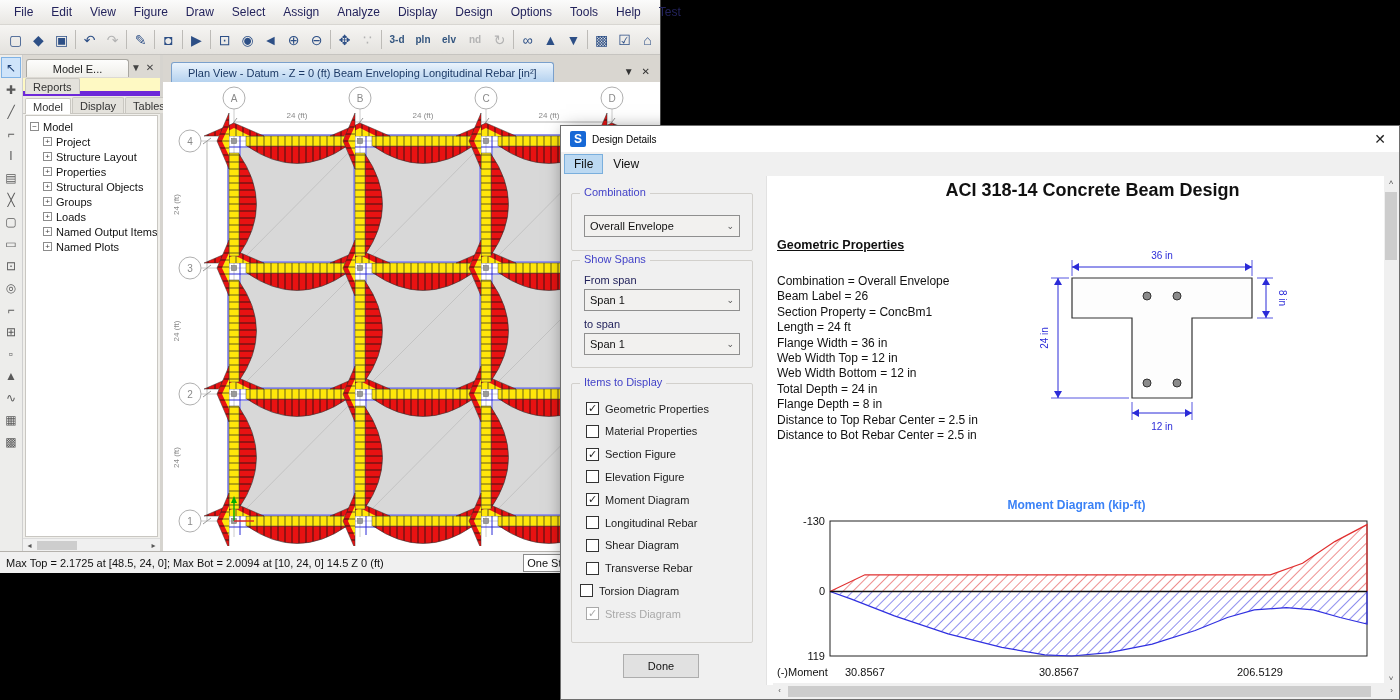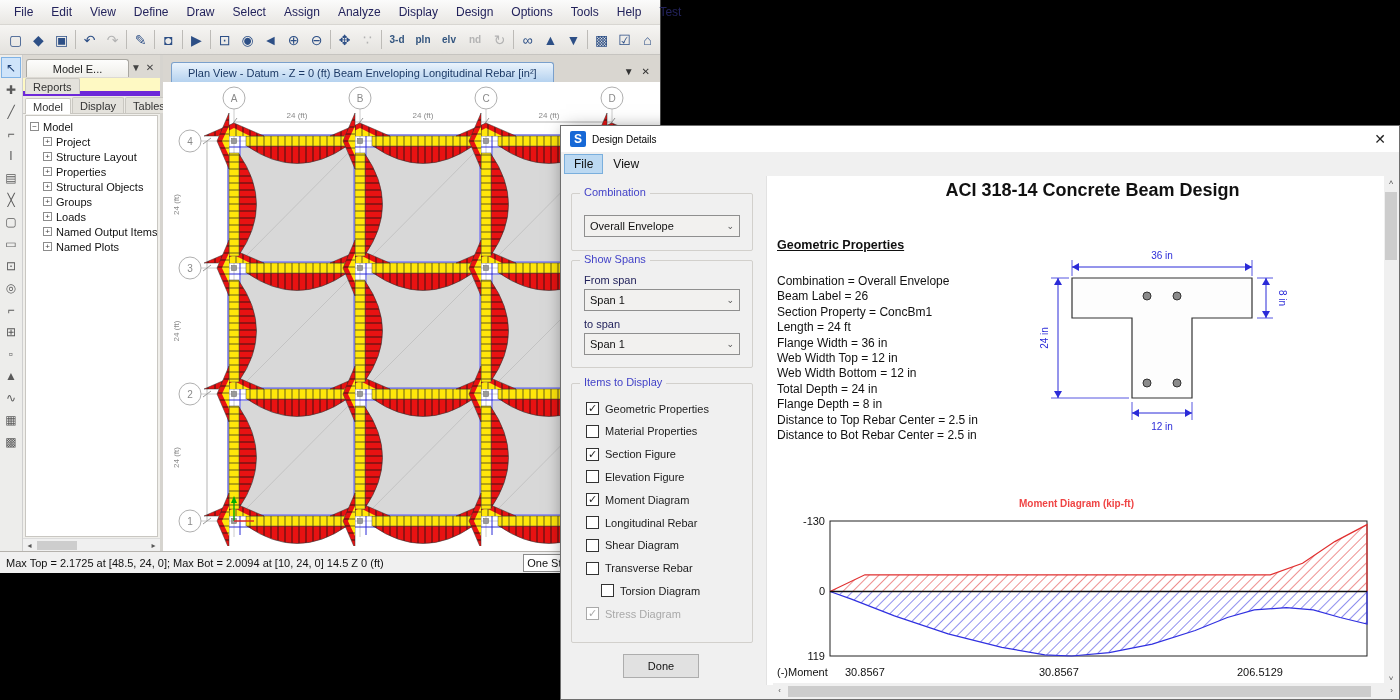--- a/index.html
+++ b/index.html
@@ -70,41 +70,41 @@
   .chk-row.dis .chk-box { border-color:#a9a9a9; color:#a9a9a9; }
   .chk-label { font-size:11px; color:#1c1c1c; white-space:nowrap; }
   .chk-row.dis .chk-label { color:#a9a9a9; }
   #done-btn { position:absolute; width:76px; height:24px; background:#e1e1e1; border:1px solid #adadad; font-size:11px; color:#111; display:flex; align-items:center; justify-content:center; }
 
   #dlg-report { position:absolute; left:205px; top:50px; width:620px; height:509px; background:#fff; overflow:hidden; border-left:1px solid #e2e2e2; }
   #rep-title { position:absolute; top:4px; left:16px; width:100%; text-align:center; font-size:18px; font-weight:bold; color:#111; }
   #rep-heading { position:absolute; top:62px; left:10px; font-size:12.5px; font-weight:bold; text-decoration:underline; color:#111; }
   #rep-props { position:absolute; top:98px; left:10px; font-size:12px; color:#111; line-height:15.4px; white-space:pre; }
   #section-fig { position:absolute; left:250px; top:72px; }
-  #moment-title { position:absolute; top:322px; left:0; width:100%; text-align:center; font-size:10px; font-weight:bold; color:#ef4444; }
+  #moment-title { position:absolute; top:322px; left:0; width:100%; text-align:center; font-size:12px; font-weight:bold; color:#3b82f6; }
   #moment-chart { position:absolute; left:15px; top:337px; }
   #m-footer { position:absolute; top:490px; left:10px; width:600px; height:16px; font-size:11px; color:#111; }
   .mf { position:absolute; white-space:nowrap; }
 
   #dlg-vscroll { position:absolute; right:1px; top:50px; width:14px; height:509px; background:#f0f0f0; }
   #dlg-vscroll .sb-arrow { width:14px; }
   #dlg-hscroll { position:absolute; left:212px; right:1px; bottom:1px; height:15px; background:#f0f0f0; display:flex; align-items:center; }
   svg text { font-family:"Liberation Sans", sans-serif; }
 </style>
 </head>
 <body>
 
 <div id="screen">
 
   <div id="main-window">
     <div id="menubar">
         <div class="menu-item">File</div>
         <div class="menu-item">Edit</div>
         <div class="menu-item">View</div>
-        <div class="menu-item">Define</div>
+        <div class="menu-item">Figure</div>
         <div class="menu-item">Draw</div>
         <div class="menu-item">Select</div>
         <div class="menu-item">Assign</div>
         <div class="menu-item">Analyze</div>
         <div class="menu-item">Display</div>
         <div class="menu-item">Design</div>
         <div class="menu-item">Options</div>
         <div class="menu-item">Tools</div>
         <div class="menu-item">Help</div>
         <div class="menu-item">Test</div>
@@ -536,21 +536,21 @@
           <span class="chk-label">Longitudinal Rebar</span>
         </div>
         <div class="chk-row" style="left: 14px; top: 154.8px;">
           <span class="chk-box"></span>
           <span class="chk-label">Shear Diagram</span>
         </div>
         <div class="chk-row" style="left: 14px; top: 177.6px;">
           <span class="chk-box"></span>
           <span class="chk-label">Transverse Rebar</span>
         </div>
-        <div class="chk-row" style="left: 29px; top: 200.4px;">
+        <div class="chk-row" style="left: 8px; top: 200.4px;">
           <span class="chk-box"></span>
           <span class="chk-label">Torsion Diagram</span>
         </div>
         <div class="chk-row dis" style="left: 14px; top: 223.2px;">
           <span class="chk-box">✓</span>
           <span class="chk-label">Stress Diagram</span>
         </div>
       </div>
 
     <div id="done-btn" style="left:62px;top:528px;">Done</div>

